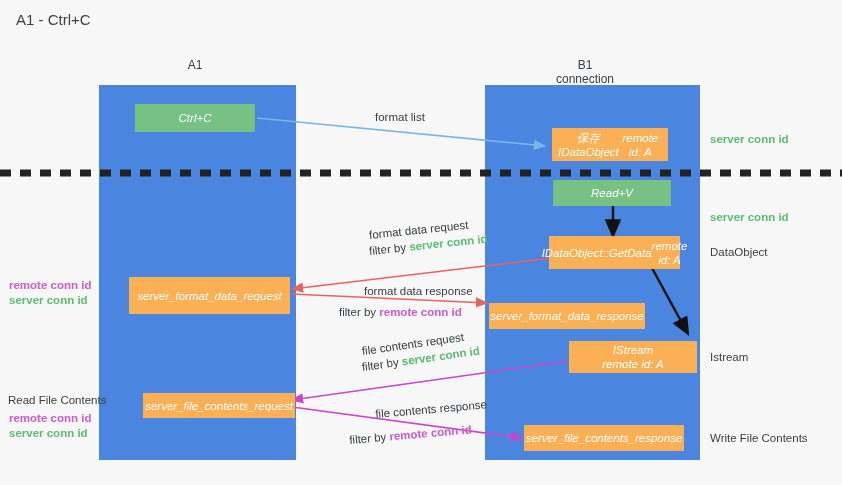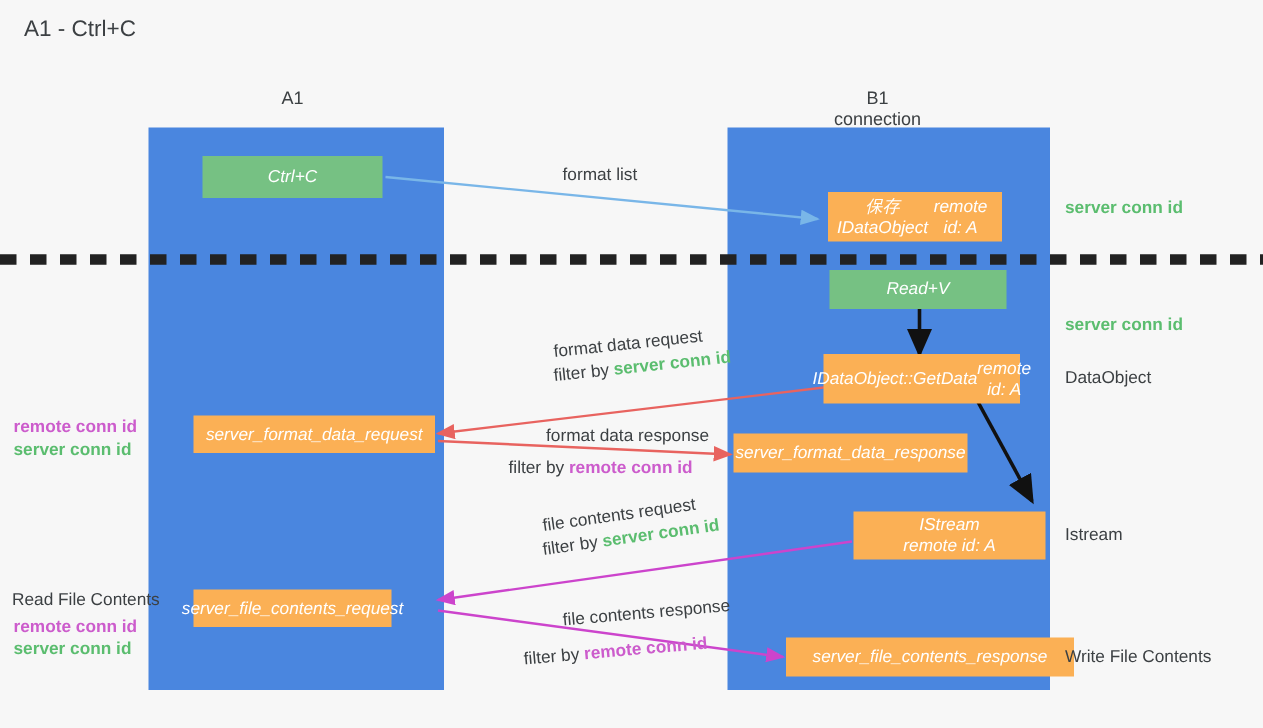--- a/index.html
+++ b/index.html
@@ -118,38 +118,38 @@
 
   <div class="box green" style="left:553px;top:180px;width:118px;height:26px;">
     <span>Read+V</span>
   </div>
 
   <div class="box orange" style="left:549px;top:236px;width:131px;height:33px;flex-direction:row;">
     <span>IDataObject::GetData</span>
     <span>remote id: A</span>
   </div>
 
-  <div class="box orange" style="left:129px;top:277px;width:161px;height:25px;">
+  <div class="box orange" style="left:129px;top:277px;width:161px;height:37px;">
     <span>server_format_data_request</span>
   </div>
 
-  <div class="box orange" style="left:489px;top:289px;width:156px;height:26px;">
+  <div class="box orange" style="left:489px;top:303px;width:156px;height:26px;">
     <span>server_format_data_response</span>
   </div>
 
   <div class="box orange" style="left:569px;top:341px;width:128px;height:32px;flex-direction:column;">
     <span>IStream</span>
     <span>remote id: A</span>
   </div>
 
-  <div class="box orange" style="left:129px;top:393px;width:132px;height:25px;align-items:center;">
+  <div class="box orange" style="left:143px;top:393px;width:152px;height:25px;align-items:center;">
     <span>server_file_contents_request</span>
   </div>
 
-  <div class="box orange" style="left:524px;top:425px;width:192px;height:26px;">
+  <div class="box orange" style="left:524px;top:425px;width:160px;height:26px;">
     <span>server_file_contents_response</span>
   </div>
 
   <div class="albl" style="left:375px;top:110px;">format list</div>
 
   <div class="albl rot-up" style="left:370px;top:228px;transform:rotate(-6deg);">format data request</div>
   <div class="albl rot-up" style="left:370px;top:244px;transform:rotate(-6deg);">
     <span class="plain">filter by </span><span class="server">server conn id</span>
   </div>
 

